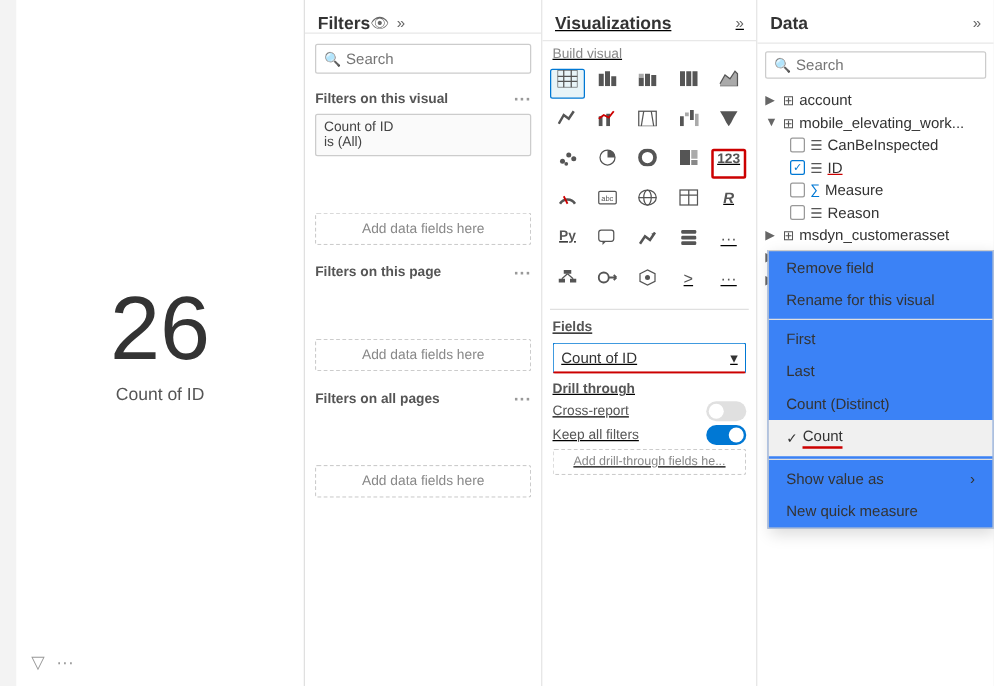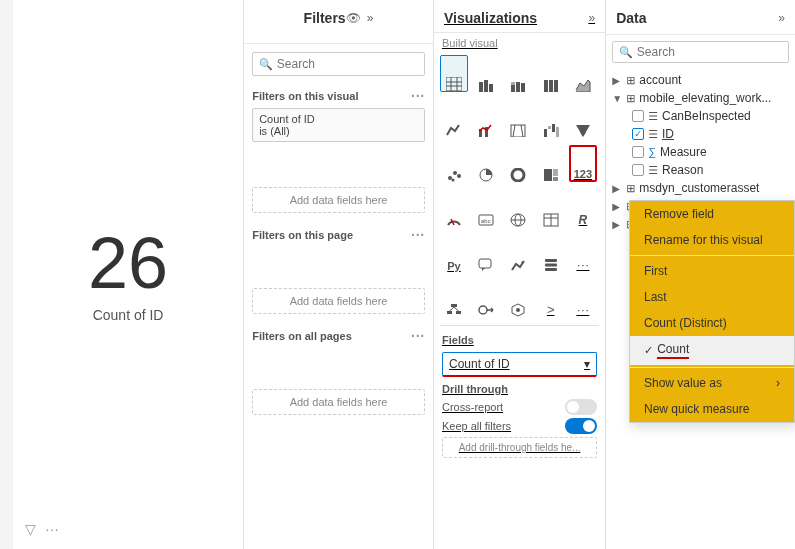--- a/index.html
+++ b/index.html
@@ -57,22 +57,22 @@
     .filters-panel {
       width: 193px;
       background: #fff;
       border-right: 1px solid #e0e0e0;
       display: flex;
       flex-direction: column;
     }
     .panel-header {
       display: flex;
       align-items: center;
-      justify-content: center;
-      padding: 10px 10px 17px 10px;
+      justify-content: flex-start;
+      padding: 10px 10px 0 10px;
       border-bottom: 1px solid #e8e8e8;
     }
     .panel-header-title {
       font-size: 14px;
       font-weight: 600;
       color: #333;
     }
     .panel-header-icons {
       display: flex;
       gap: 6px;
@@ -159,23 +159,23 @@
       padding: 4px 8px 2px 8px;
     }
     .viz-icons-grid {
       display: grid;
       grid-template-columns: repeat(5, 1fr);
       gap: 2px;
       padding: 4px 6px;
     }
     .viz-icon {
       width: 28px;
-      height: 37px;
-      display: flex;
-      align-items: flex-end;
+      height: 24px;
+      display: flex;
+      align-items: flex-start;
       justify-content: center;
       cursor: pointer;
       border-radius: 2px;
       color: #555;
       font-size: 13px;
     }
     .viz-icon.active {
       background: #e8f4f8;
       border: 1px solid #0078d4;
     }
@@ -356,22 +356,22 @@
       color: #333;
       text-decoration: underline;
       text-decoration-color: #c00;
     }
 
     
     .context-menu {
       position: absolute;
       right: 0;
       top: 200px;
-      width: 166px;
-      background: #eab308;
+      width: 181px;
+      background: #3b82f6;
       border: 1px solid #ccc;
       box-shadow: 2px 4px 12px rgba(0,0,0,0.15);
       z-index: 100;
     }
     .menu-item {
       padding: 6px 14px;
       font-size: 12px;
       color: #333;
       cursor: pointer;
       display: flex;

